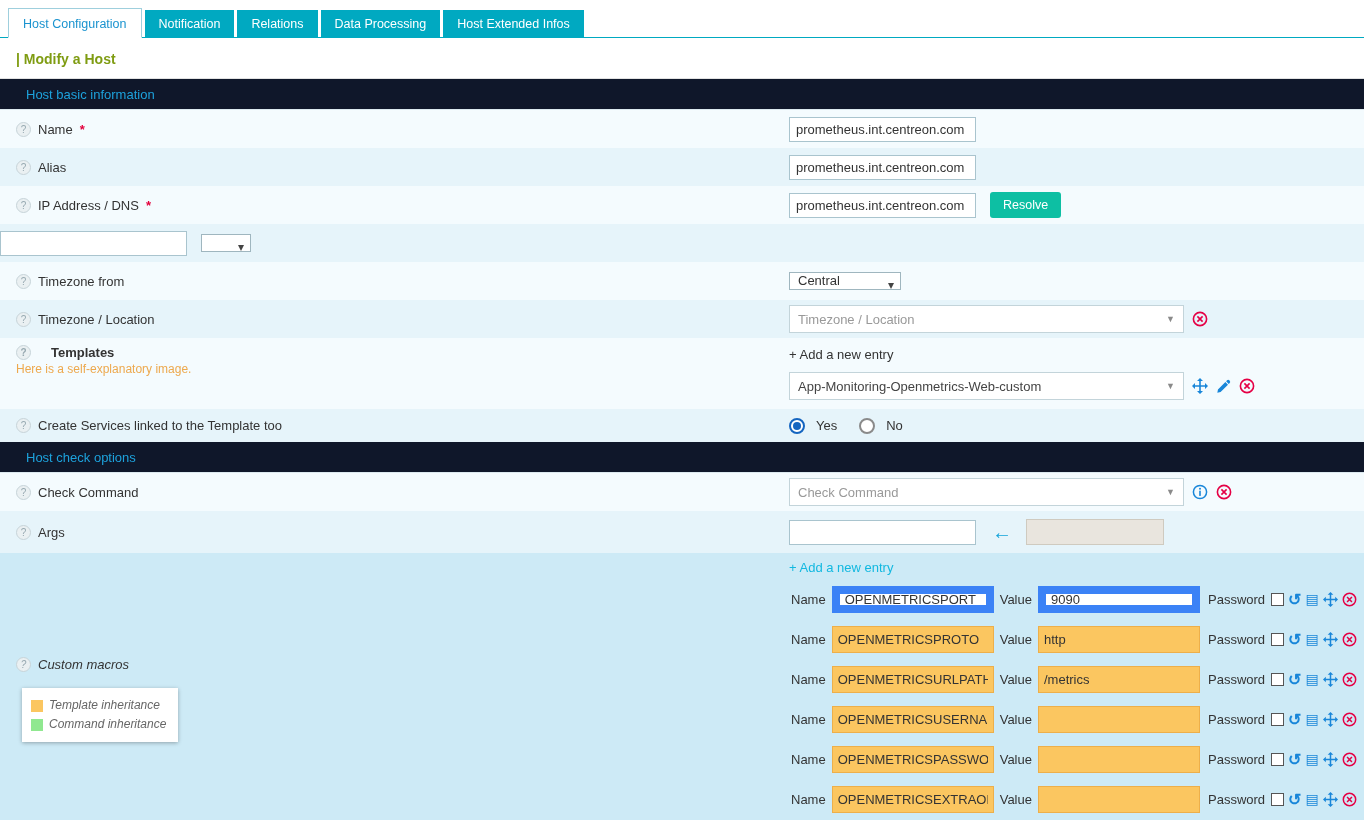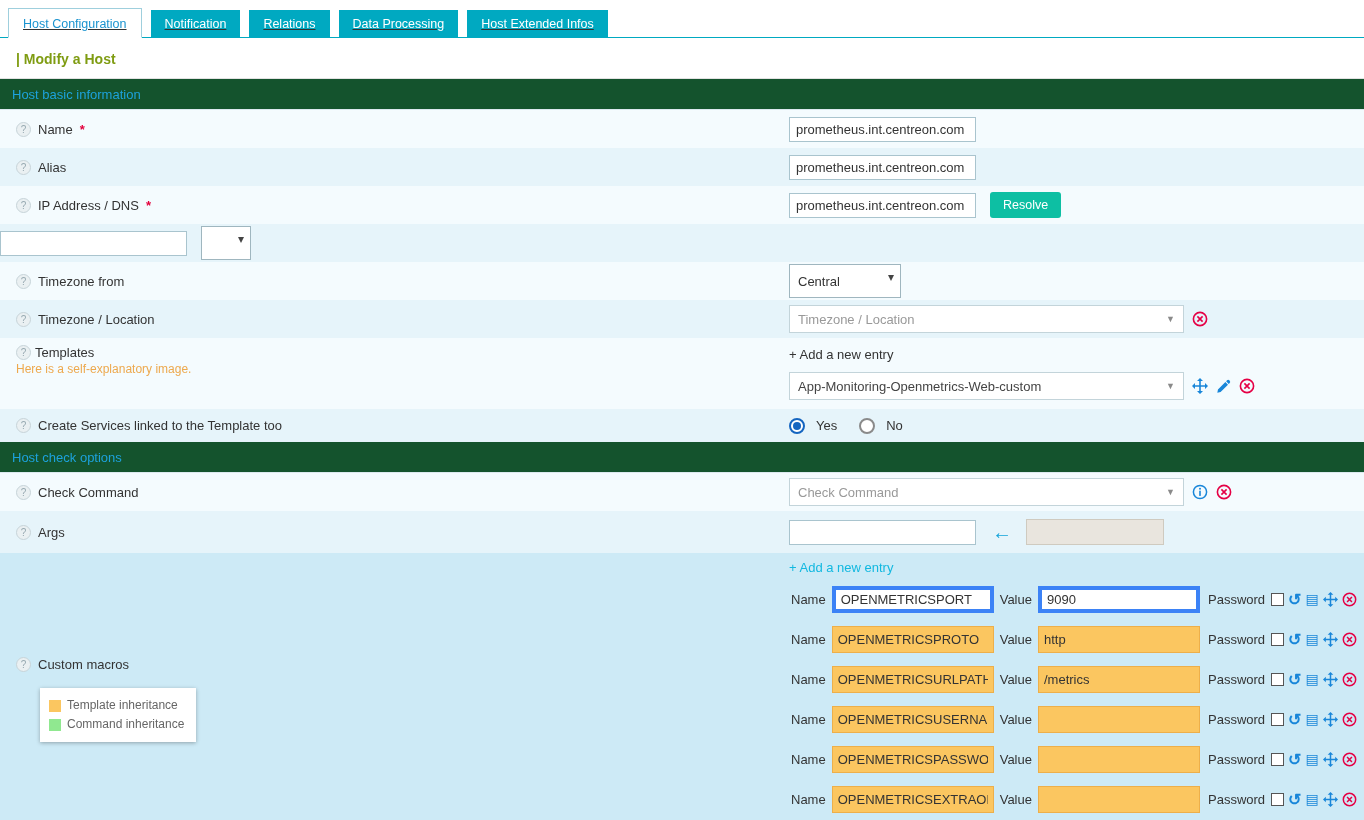--- a/index.html
+++ b/index.html
@@ -3,30 +3,30 @@
 <meta charset="utf-8">
 <style>
   * { box-sizing: border-box; }
   html,body { margin:0; padding:0; background:#fff; }
   body {
     width:1364px; height:820px; overflow:hidden;
     font-family:"Liberation Sans", sans-serif; font-size:13px; color:#333;
   }
 
   
-  .tabbar { display:flex; align-items:flex-end; gap:9px; padding:8px 13px 0 8px; border-bottom:1px solid #00a9c1;text-decoration:underline; }
+  .tabbar { display:flex; align-items:flex-end; gap:3px; padding:8px 13px 0 8px; border-bottom:1px solid #00a9c1; }
   .tab { background:#00a9c1; color:#fff; padding:7px 14px 6px; font-size:12.5px; cursor:pointer; white-space:nowrap; }
   .tab.active { background:#fff; color:#1a93cf; border:1px solid #9fcfdd; border-bottom:1px solid #fff; margin-bottom:-1px; padding-top:8px; }
 
   
   .page-title { color:#7f9c12; font-weight:bold; font-size:14px; padding:13px 16px 11px; }
   .title-rule { border:none; border-top:1px solid #e2e2e2; margin:0; }
 
   
-  .section-head { background:#14532d; color:#1da2dc; padding:8px 12px 7px; border-bottom:1px solid #dce9ef; }
+  .section-head { background:#0f172a; color:#1da2dc; padding:8px 26px 7px; border-bottom:1px solid #dce9ef; }
   .form-row { display:flex; align-items:center; min-height:38px; }
   .row-a { background:#f4fbfe; }
   .row-b { background:#e6f4fa; }
   .row-left { width:789px; flex-shrink:0; padding-left:16px; display:flex; align-items:center; gap:7px; }
   .row-right { flex:1; display:flex; align-items:center; gap:8px; }
 
   .help { width:15px; height:15px; border-radius:50%; background:#eaf0f2; border:1px solid #c7d4d9; color:#97a9b1;
           font-size:10px; line-height:13px; text-align:center; flex-shrink:0; cursor:pointer; }
   .help::after { content:"?"; }
   .req { color:#e3003c; font-weight:bold; }
@@ -36,61 +36,61 @@
   .btn-resolve { background:#0dbfa3; color:#fff; border:none; border-radius:3px; padding:6px 13px;
                  font-family:inherit; font-size:12.5px; cursor:pointer; }
 
   .select2 { width:395px; height:28px; border:1px solid #c3d4da; background:#fff; display:flex;
              align-items:center; justify-content:space-between; padding:0 8px; cursor:pointer; }
   .select2 .ph { color:#999; }
   .select2 .val { color:#444; }
   .sel-arrow { color:#8a8a8a; font-size:9px; }
   .sel-arrow::after { content:"▼"; }
 
-  .native-select { height:34px; border:1px solid #9fb6bf; background:#fff; display:inline-flex;
-                   align-items:center; padding:0 22px 0 8px; position:relative; cursor:pointer; }
+  .native-select { height:18px; border:1px solid #9fb6bf; background:#fff; display:inline-flex;
+                   padding:0 22px 0 8px; position:relative; cursor:pointer; }
   .native-select .chev { position:absolute; right:6px; top:8px; font-size:9px; color:#444; }
   .native-select .chev::after { content:"▾"; font-size:12px; line-height:9px; }
   .sel-small { width:50px; }
   .sel-med   { min-width:112px; }
 
   
   .radio { width:16px; height:16px; border-radius:50%; border:2px solid #8a8a8a; display:inline-block; position:relative; background:#fff; cursor:pointer; }
   .radio.checked { border-color:#1565c0; }
   .radio.checked::after { content:""; position:absolute; inset:2px; border-radius:50%; background:#1565c0; }
   .radio-label { margin:0 14px 0 3px; }
   .pw-check { width:13px; height:13px; border:1px solid #555; background:#fff; display:inline-block; cursor:pointer; }
 
   
   .tpl-row { display:flex; align-items:flex-start; padding:7px 0 9px; }
   .tpl-left { width:789px; flex-shrink:0; padding-left:16px; }
-  .tpl-label-line { display:flex; align-items:center; gap:4px; }
+  .tpl-label-line { display:flex; align-items:center; gap:20px;font-weight:bold; }
   .note { color:#9a9a9a; font-size:12px; margin:7px 0 0 1px; }
   .note-link { color:#eda94e; font-size:12px; margin-top:2px; cursor:pointer; }
   .add-link-dark { color:#333; cursor:pointer; padding-top:2px; display:inline-block; }
   .tpl-select-line { display:flex; align-items:center; gap:8px; margin-top:10px; }
 
   
   .arrow-left { color:#12a3da; font-size:20px; font-weight:bold; line-height:20px; }
   .arrow-left::after { content:"←"; }
   .disabled-input { height:26px; width:138px; background:#e9e5de; border:1px solid #cfcabf; }
 
   
   .macros-block { background:#cdeaf6; display:flex; align-items:flex-start; padding-bottom:12px; }
-  .macros-left { width:789px; flex-shrink:0; padding:104px 0 0 16px; }
+  .macros-left { width:789px; flex-shrink:0; padding:104px 0 0 16px;font-style:italic; }
   .macros-label-line { display:flex; align-items:center; gap:7px; }
-  .legend-box { background:#fff; display:inline-block; padding:8px 12px 8px 9px; margin:16px 0 0 24px;
+  .legend-box { background:#fff; display:inline-block; padding:8px 12px 8px 9px; margin:16px 0 0 6px;
                 box-shadow:0 1px 4px rgba(0,0,0,.3); }
   .legend-item { display:flex; align-items:center; gap:6px; color:#666; font-size:12px; line-height:19px; }
   .legend-swatch { width:12px; height:12px; flex-shrink:0; }
   .macros-right { flex:1; padding-top:4px; }
   .add-link-cyan { color:#12b8e0; cursor:pointer; display:inline-block; padding:3px 0 2px; }
   .macro-row { display:flex; align-items:center; gap:4px; margin:9px 0 13px; }
   .m-label { color:#333; margin:0 2px; }
-  .m-input { height:27px; width:162px; border:4px solid #3b82f6; background:#fff; padding:0 5px;
+  .m-input { height:27px; width:162px; border:8px solid #3b82f6; background:#fff; padding:0 5px;
              font-family:inherit; font-size:13px; color:#333; }
   .macro-row.inherited .m-input { border:1px solid #edaf4a; background:#fbc660; }
   .m-label.pw { margin-left:4px; }
 
   
   .icon-undo, .icon-list { color:#1886d9; cursor:pointer; line-height:15px; }
   .icon-undo { font-size:16px; font-weight:bold; }
   .icon-undo::after { content:"↺"; }
   .icon-list { font-size:14px; }
   .icon-list::after { content:"▤"; }

